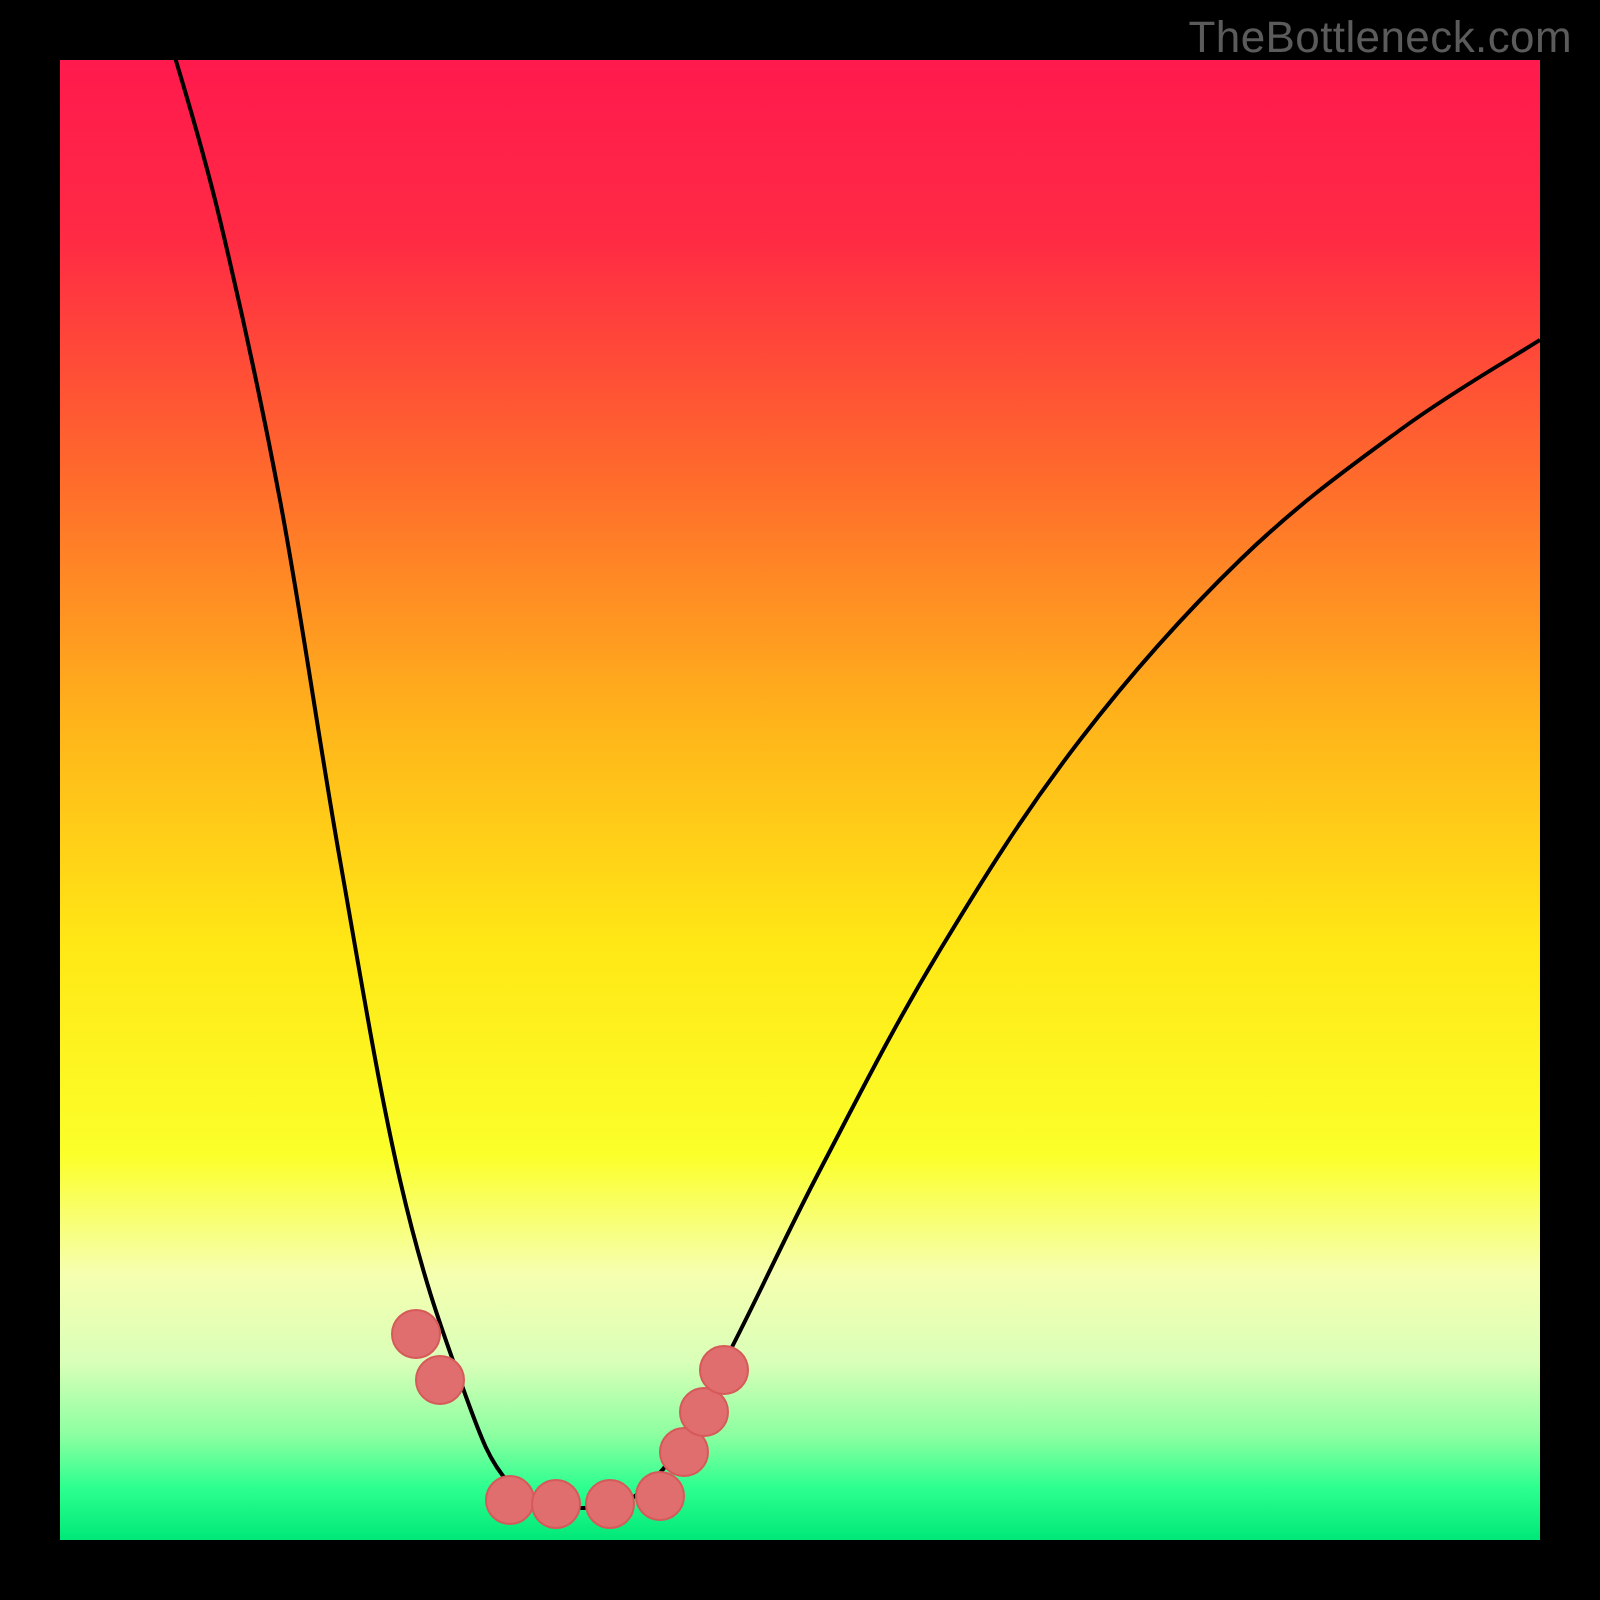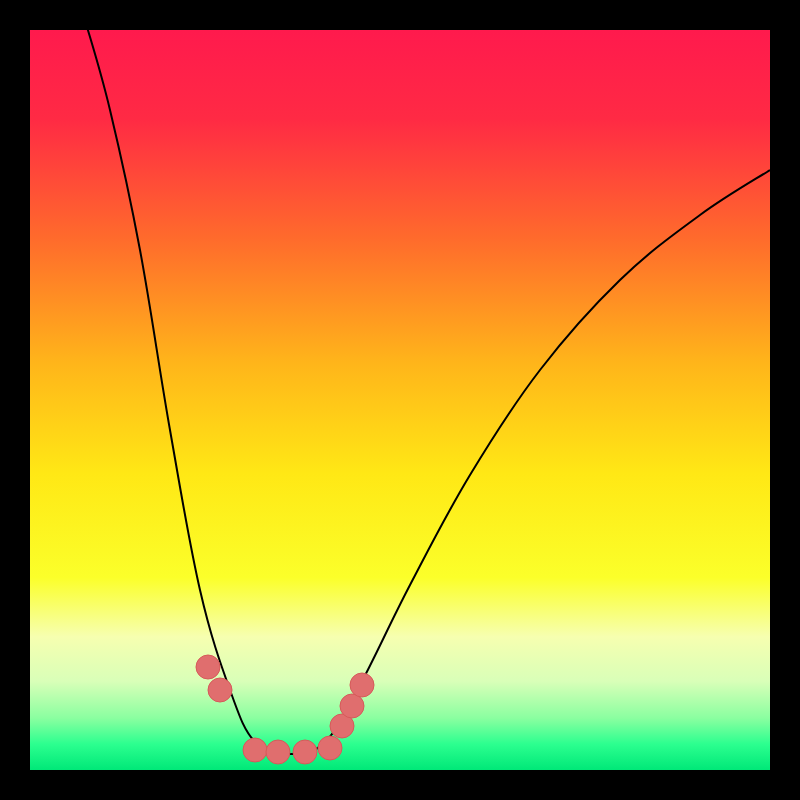--- a/index.html
+++ b/index.html
@@ -79,13 +79,14 @@
           <circle cx="248" cy="722" r="12" fill="#e06e6e" stroke="#d65a5a" stroke-width="1"></circle>
           <circle cx="275" cy="722" r="12" fill="#e06e6e" stroke="#d65a5a" stroke-width="1"></circle>
           <circle cx="300" cy="718" r="12" fill="#e06e6e" stroke="#d65a5a" stroke-width="1"></circle>
           <circle cx="312" cy="696" r="12" fill="#e06e6e" stroke="#d65a5a" stroke-width="1"></circle>
           <circle cx="322" cy="676" r="12" fill="#e06e6e" stroke="#d65a5a" stroke-width="1"></circle>
           <circle cx="332" cy="655" r="12" fill="#e06e6e" stroke="#d65a5a" stroke-width="1"></circle>
         </g>
     </svg>
   </div>
 
+  <div class="watermark">TheBottleneck.com</div>
 </div>
 
 </body></html>

